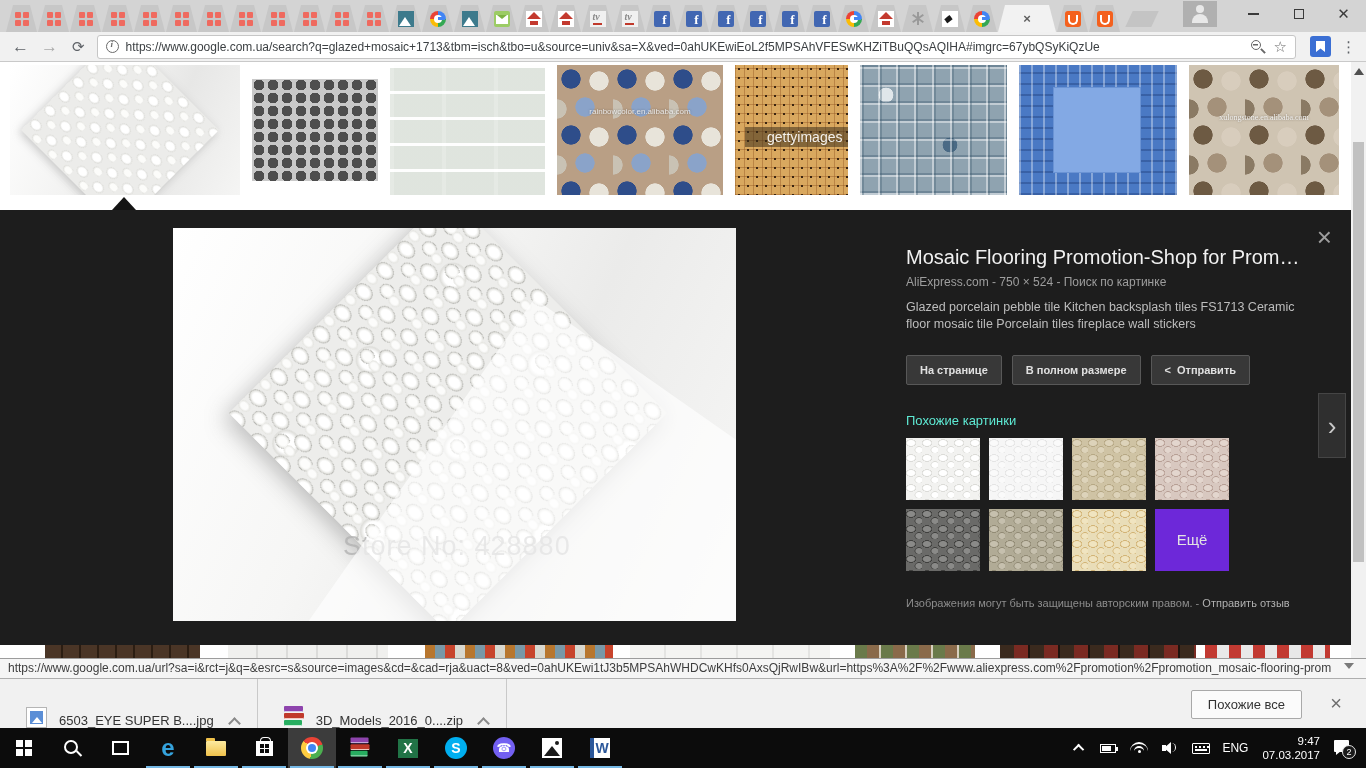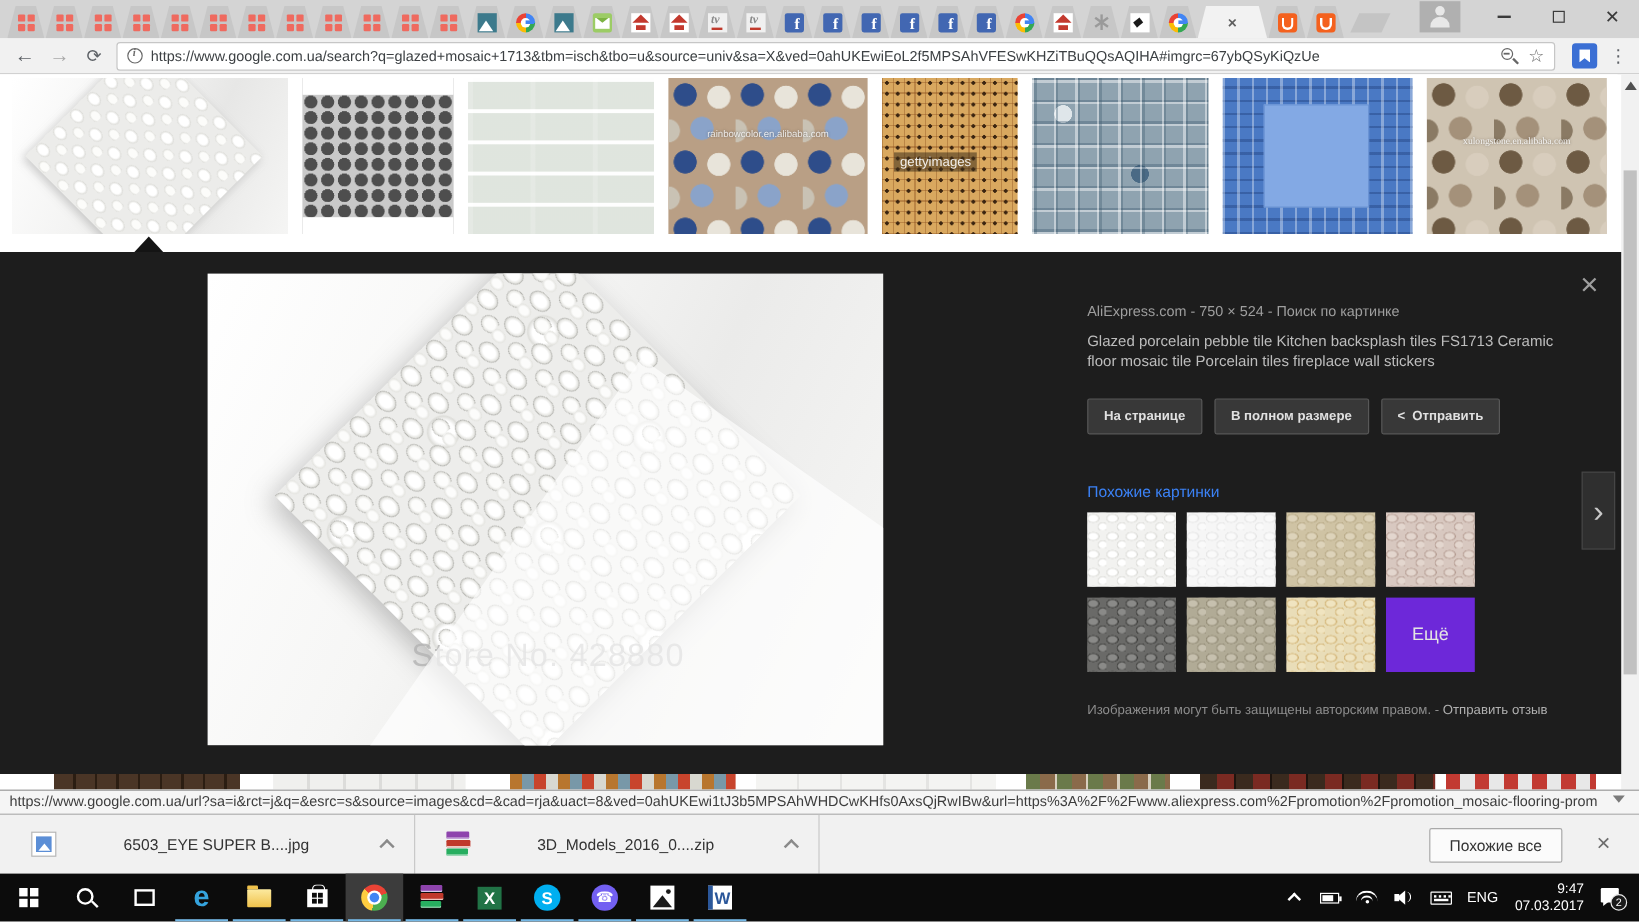--- a/index.html
+++ b/index.html
@@ -115,21 +115,21 @@
   .t7 .mirror { position:absolute; left:34px; top:22px; width:88px; height:86px; background:#83a9e4; box-shadow:inset 0 0 0 1px #6a93d4; }
   .t8 { width:150px; background-color:#cfc4b2;
         background-image:radial-gradient(circle 11px at 14px 14px,#6d5a43 85%,rgba(0,0,0,0) 90%),
                          radial-gradient(circle 11px at 42px 16px,#d8cdbd 85%,rgba(0,0,0,0) 90%),
                          radial-gradient(circle 11px at 28px 42px,#a4917a 85%,rgba(0,0,0,0) 90%),
                          radial-gradient(circle 11px at 0px 44px,#8a7a64 85%,rgba(0,0,0,0) 90%);
         background-size:56px 56px;font-family:Liberation Serif, serif; }
   .wm { position:absolute; left:0; right:0; text-align:center; font-size:8px; }
   .t4 .wm { top:42px; color:rgba(250,250,250,.85); text-shadow:0 0 2px rgba(60,60,60,.6); }
   .t8 .wm { top:48px; color:rgba(252,252,252,.9); text-shadow:0 0 2px rgba(80,70,60,.7); }
-  .t5 .getty { position:absolute; left:10px; top:62px; padding:2px 5px; background:rgba(60,45,25,.55); color:rgba(255,255,255,.9); font-size:11px; }
+  .t5 .getty { position:absolute; left:10px; top:62px; padding:2px 22px; background:rgba(60,45,25,.55); color:rgba(255,255,255,.9); font-size:14px; }
 
   .caret-up { position:absolute; left:112px; top:135px; width:0; height:0; border-left:12px solid transparent; border-right:12px solid transparent; border-bottom:13px solid #141414; }
 
   
   .panel { position:absolute; left:0; top:148px; width:1366px; height:435px; background:#1d1d1d; }
   .mainimg { position:absolute; left:173px; top:18px; width:563px; height:393px; overflow:hidden;
         background:linear-gradient(115deg,#ffffff 0%,#f6f6f5 38%,#ebebea 62%,#f7f7f6 100%); }
   .mainimg::after { content:""; position:absolute; right:-60px; bottom:-180px; width:420px; height:420px; transform:rotate(35deg); background:rgba(255,255,255,.65); }
   .bigpebble { position:absolute; left:120px; top:30px; width:310px; height:310px; transform:rotate(45deg);
         background-color:#ededeb;
@@ -142,21 +142,21 @@
   .store-wm { position:absolute; left:170px; top:303px; font-size:27px; color:rgba(178,178,178,.8); letter-spacing:1px; }
   .panel-close { position:absolute; right:34px; top:14px; font-size:26px; color:#9e9e9e; line-height:26px; }
 
   .info { position:absolute; left:906px; top:36px; width:398px; }
   .ptitle { font-size:20px; color:#f1f1f1; white-space:nowrap; overflow:hidden; }
   .pmeta { margin-top:6px; font-size:12px; color:#9e9e9e; }
   .pdesc { margin-top:10px; font-size:12.5px; line-height:1.35; color:#bdbdbd; }
   .btnrow { margin-top:22px; display:flex; }
   .gbtn { background:#383838; border:1px solid #585858; border-radius:2px; color:#e0e0e0; font-size:11px; font-weight:bold; padding:8px 13px; margin-right:10px; white-space:nowrap; }
   .share-lt { font-weight:bold; margin-right:6px; }
-  .related-h { margin-top:40px; font-size:13px; color:#3b82f6; }
+  .related-h { margin-top:28px; font-size:13px; color:#5eead4; }
   .relgrid { margin-top:10px; display:grid; grid-template-columns:repeat(4,74px); grid-auto-rows:62px; gap:9px; }
   .rel { position:relative; overflow:hidden; background-color:#f2f2f0; }
   .relpat { background-image:radial-gradient(ellipse 7px 5px at 5px 5px, var(--c1) 50%, var(--c2) 72%, rgba(0,0,0,0) 78%),
                              radial-gradient(ellipse 6px 5px at 13px 12px, var(--c1) 50%, var(--c2) 72%, rgba(0,0,0,0) 78%);
         background-size:16px 15px; }
   .r1 { --c1:#ffffff; --c2:#d8d8d4; }
   .r2 { --c1:#fafafa; --c2:#e2e2e2; background-color:#f6f6f6; }
   .r3 { --c1:#ddd3ba; --c2:#b3a480; background-color:#cfc3a4; }
   .r4 { --c1:#e3d6ce; --c2:#b39a90; background-color:#d8c8c0; }
   .r5 { --c1:#8a8a88; --c2:#3a3a38; background-color:#6a6a68; }
@@ -185,21 +185,21 @@
   .pg-scroll .arrow-up { position:absolute; left:3px; top:6px; width:0; height:0; border-left:5px solid transparent; border-right:5px solid transparent; border-bottom:7px solid #505050; }
   .pg-scroll .sthumb { position:absolute; left:2px; top:80px; width:11px; height:420px; background:#c1c1c1; }
 
   
   .statusbar { position:relative; height:20px; background:#f5f5f5; border-top:1px solid #9c9c9c; }
   .statusbar .surl { position:absolute; left:8px; top:2px; right:34px; font-size:12px; color:#3d3d3d; white-space:nowrap; overflow:hidden; }
   .statusbar .sdrop { position:absolute; right:12px; top:4px; width:0; height:0; border-left:5px solid transparent; border-right:5px solid transparent; border-top:6px solid #7a7a7a; }
 
   
   .downloadbar { position:relative; height:50px; background:#f1f1f1; border-top:1px solid #aeaeae; display:flex; align-items:center; }
-  .dl-item { display:flex; align-items:center; padding:0 18px 0 26px; height:100%;gap:44px; }
+  .dl-item { display:flex; align-items:flex-end; padding:0 18px 0 26px; height:100%; }
   .dl-sep { width:1px; height:100%; background:#c9c9c9; }
   .dl-label { font-size:13px; color:#333; margin-left:12px; }
   .dl-chev { width:9px; height:9px; border-top:2px solid #8a8a8a; border-right:2px solid #8a8a8a; transform:rotate(-45deg); margin:4px 0 0 16px; }
   .icon-jpg { position:relative; width:21px; height:21px; background:#fff; border:1px solid #b5b5b5; }
   .icon-jpg::before { content:""; position:absolute; inset:3px; background:#5b8ed6; }
   .icon-jpg::after { content:""; position:absolute; left:5px; bottom:4px; border-left:5px solid transparent; border-right:5px solid transparent; border-bottom:6px solid #fff; }
   .icon-rar { position:relative; width:20px; height:22px; }
   .icon-rar i { position:absolute; left:0; height:6px; border-radius:1px; }
   .icon-rar .b1 { top:0; width:19px; background:#8e44ad; box-shadow:inset 0 -1px 0 #d8c8e8; }
   .icon-rar .b2 { top:7px; width:20px; background:#c0392b; box-shadow:inset 0 -1px 0 #f0c8c0; }
@@ -426,20 +426,21 @@
     <div class="caret-up"></div>
 
     <div class="panel">
       <div class="mainimg">
         <div class="bigpebble"></div>
         <span class="store-wm">Store No: 428880</span>
       </div>
       <span class="panel-close">×</span>
 
       <div class="info">
+        <div class="ptitle">Mosaic Flooring Promotion-Shop for Prom…</div>
         <div class="pmeta">AliExpress.com - 750 × 524 - Поиск по картинке</div>
         <div class="pdesc">Glazed porcelain pebble tile Kitchen backsplash tiles FS1713 Ceramic floor mosaic tile Porcelain tiles fireplace wall stickers</div>
         <div class="btnrow">
           <span class="gbtn">На странице</span>
           <span class="gbtn">В полном размере</span>
           <span class="gbtn"><span class="share-lt">&lt;</span><span>Отправить</span></span>
         </div>
         <div class="related-h">Похожие картинки</div>
         <div class="relgrid">
           <div class="rel relpat r1"></div>

